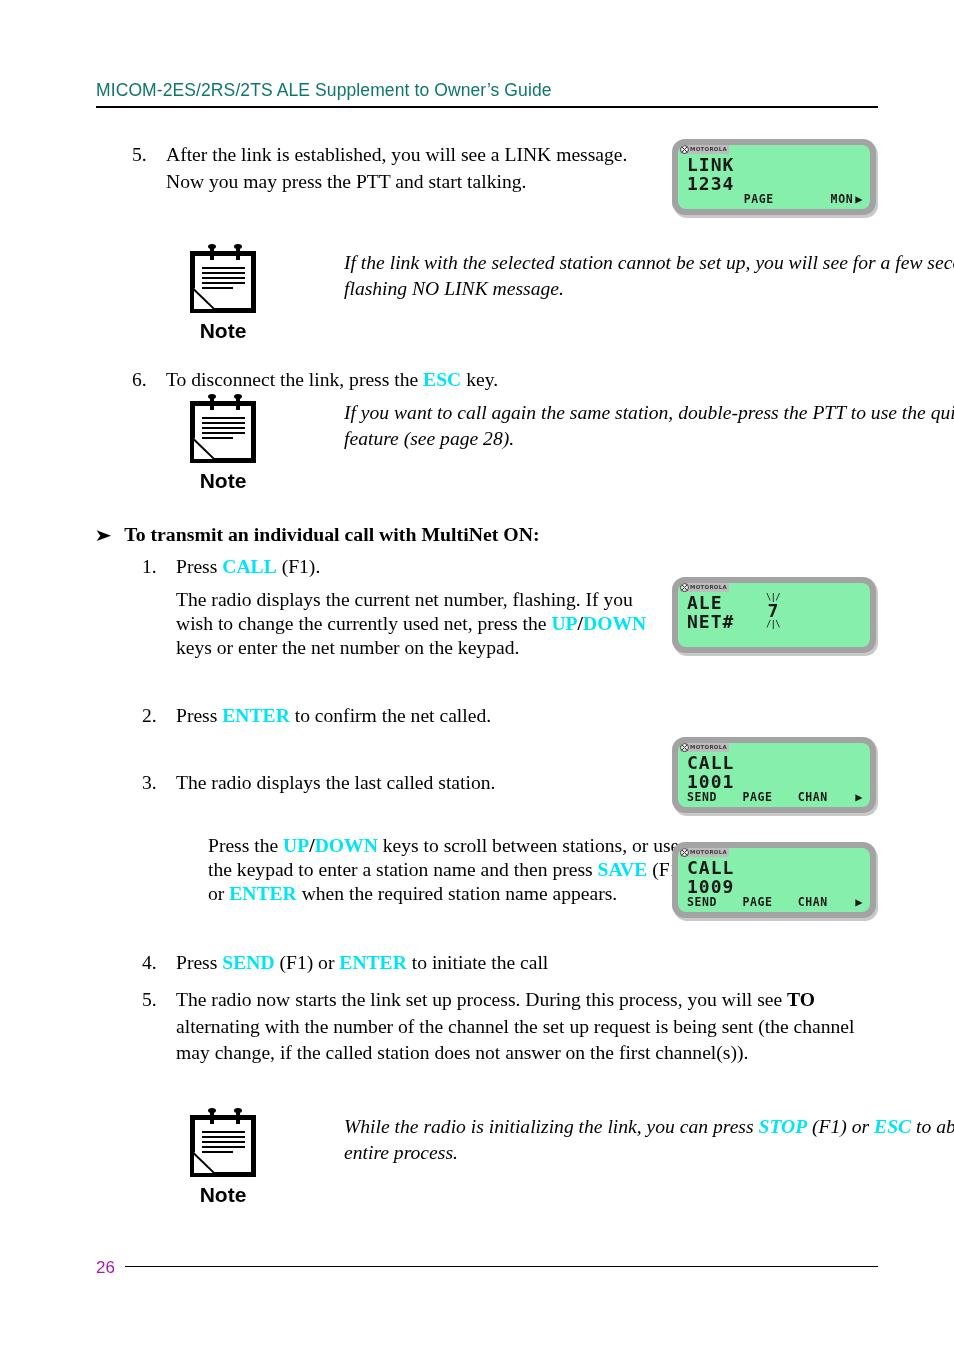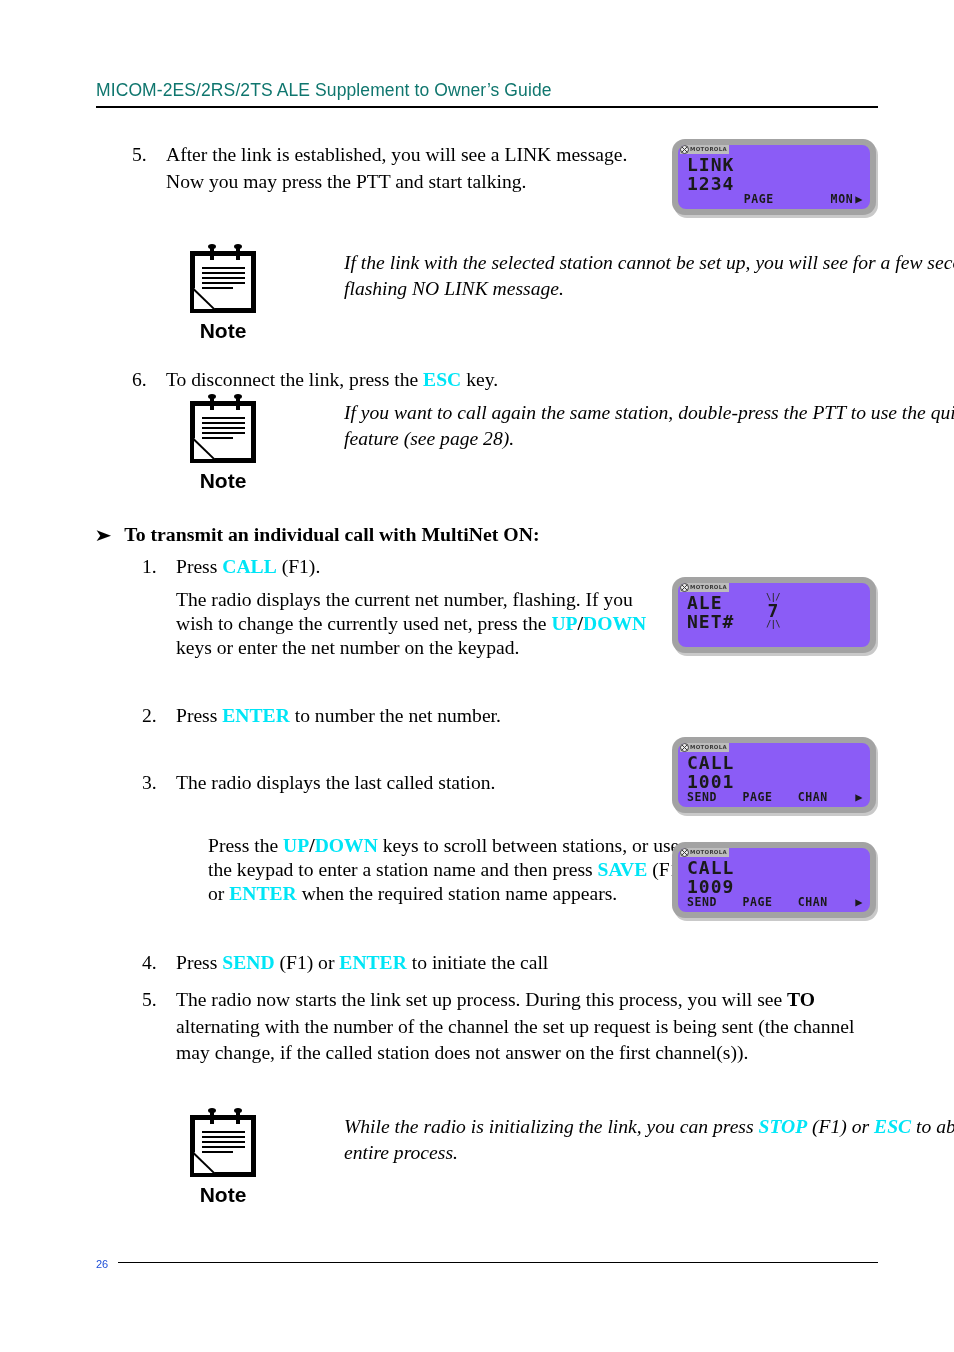--- a/index.html
+++ b/index.html
@@ -47,22 +47,22 @@
   .footer {
     position: absolute;
     left: 96px;
     top: 1258px;
     width: 782px;
     display: flex;
     align-items: center;
   }
   .footer-pageno {
     font-family: "Liberation Sans", sans-serif;
-    font-size: 11px;
-    color: #1d4ed8;
+    font-size: 17px;
+    color: #a21caf;
     margin-right: 10px;
   }
   .footer-rule {
     flex: 1;
     border-bottom: 1.1px solid #000;
     height: 0;
     margin-bottom: 4px;
   }
 
   
@@ -220,21 +220,21 @@
     background: #a3a3a3;
     border-radius: 13px;
     box-shadow: 2px 3px 0 0 #c9c9c9;
     box-sizing: border-box;
     padding: 3px;
   }
   .lcd-inner {
     position: relative;
     width: 100%;
     height: 100%;
-    background: #8b5cf6;
+    background: #86efac;
     border-radius: 11px;
     box-sizing: border-box;
     border: 3px solid #a3a3a3;
     overflow: hidden;
   }
   .lcd-badge {
     position: absolute;
     left: 2px;
     top: 0px;
     height: 9px;
@@ -449,21 +449,21 @@
           <div class="lcd-netnum">7</div>
           <div class="lcd-flash">/|\</div>
         </div>
       </div>
     </div>
   </div>
 
   <div class="numitem" style="left:142px; top:703px; width:560px;">
     <div class="num">2.</div>
     <div class="numtext">
-      <span>Press </span><span class="key">ENTER</span><span> to number the net number.</span>
+      <span>Press </span><span class="key">ENTER</span><span> to confirm the net called.</span>
     </div>
   </div>
 
   <div class="numitem" style="left:142px; top:770px; width:560px;">
     <div class="num">3.</div>
     <div class="numtext">The radio displays the last called station.</div>
   </div>
 
   <div class="lcd" style="left:672px; top:737px;">
     <div class="lcd-inner">

